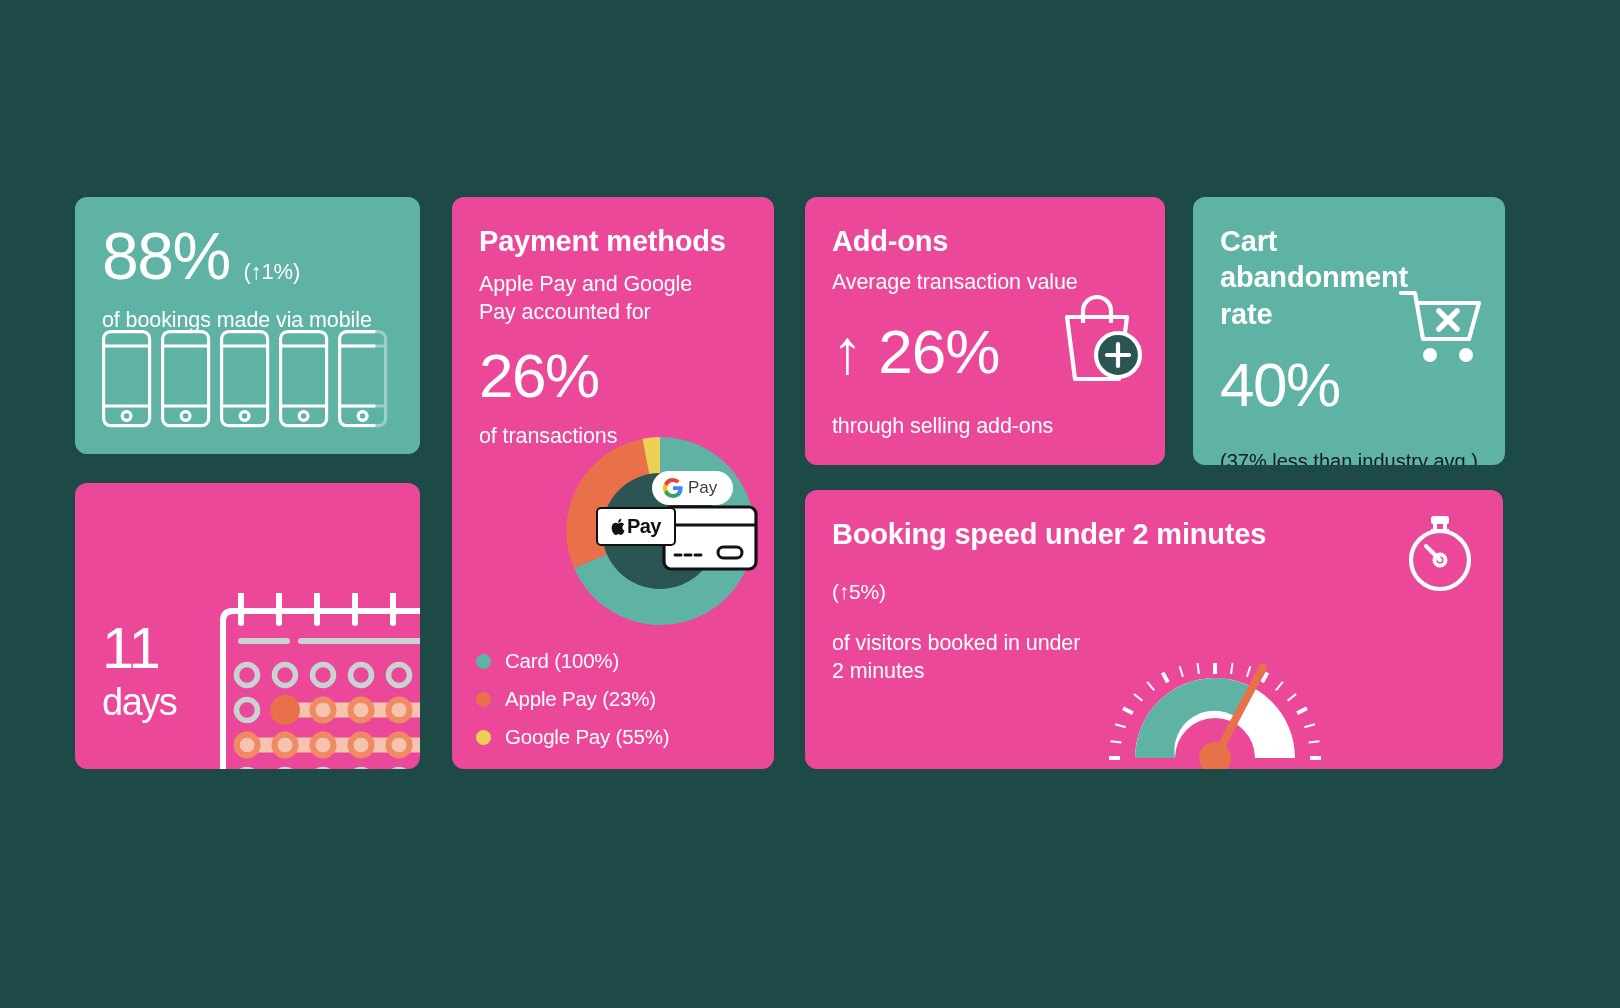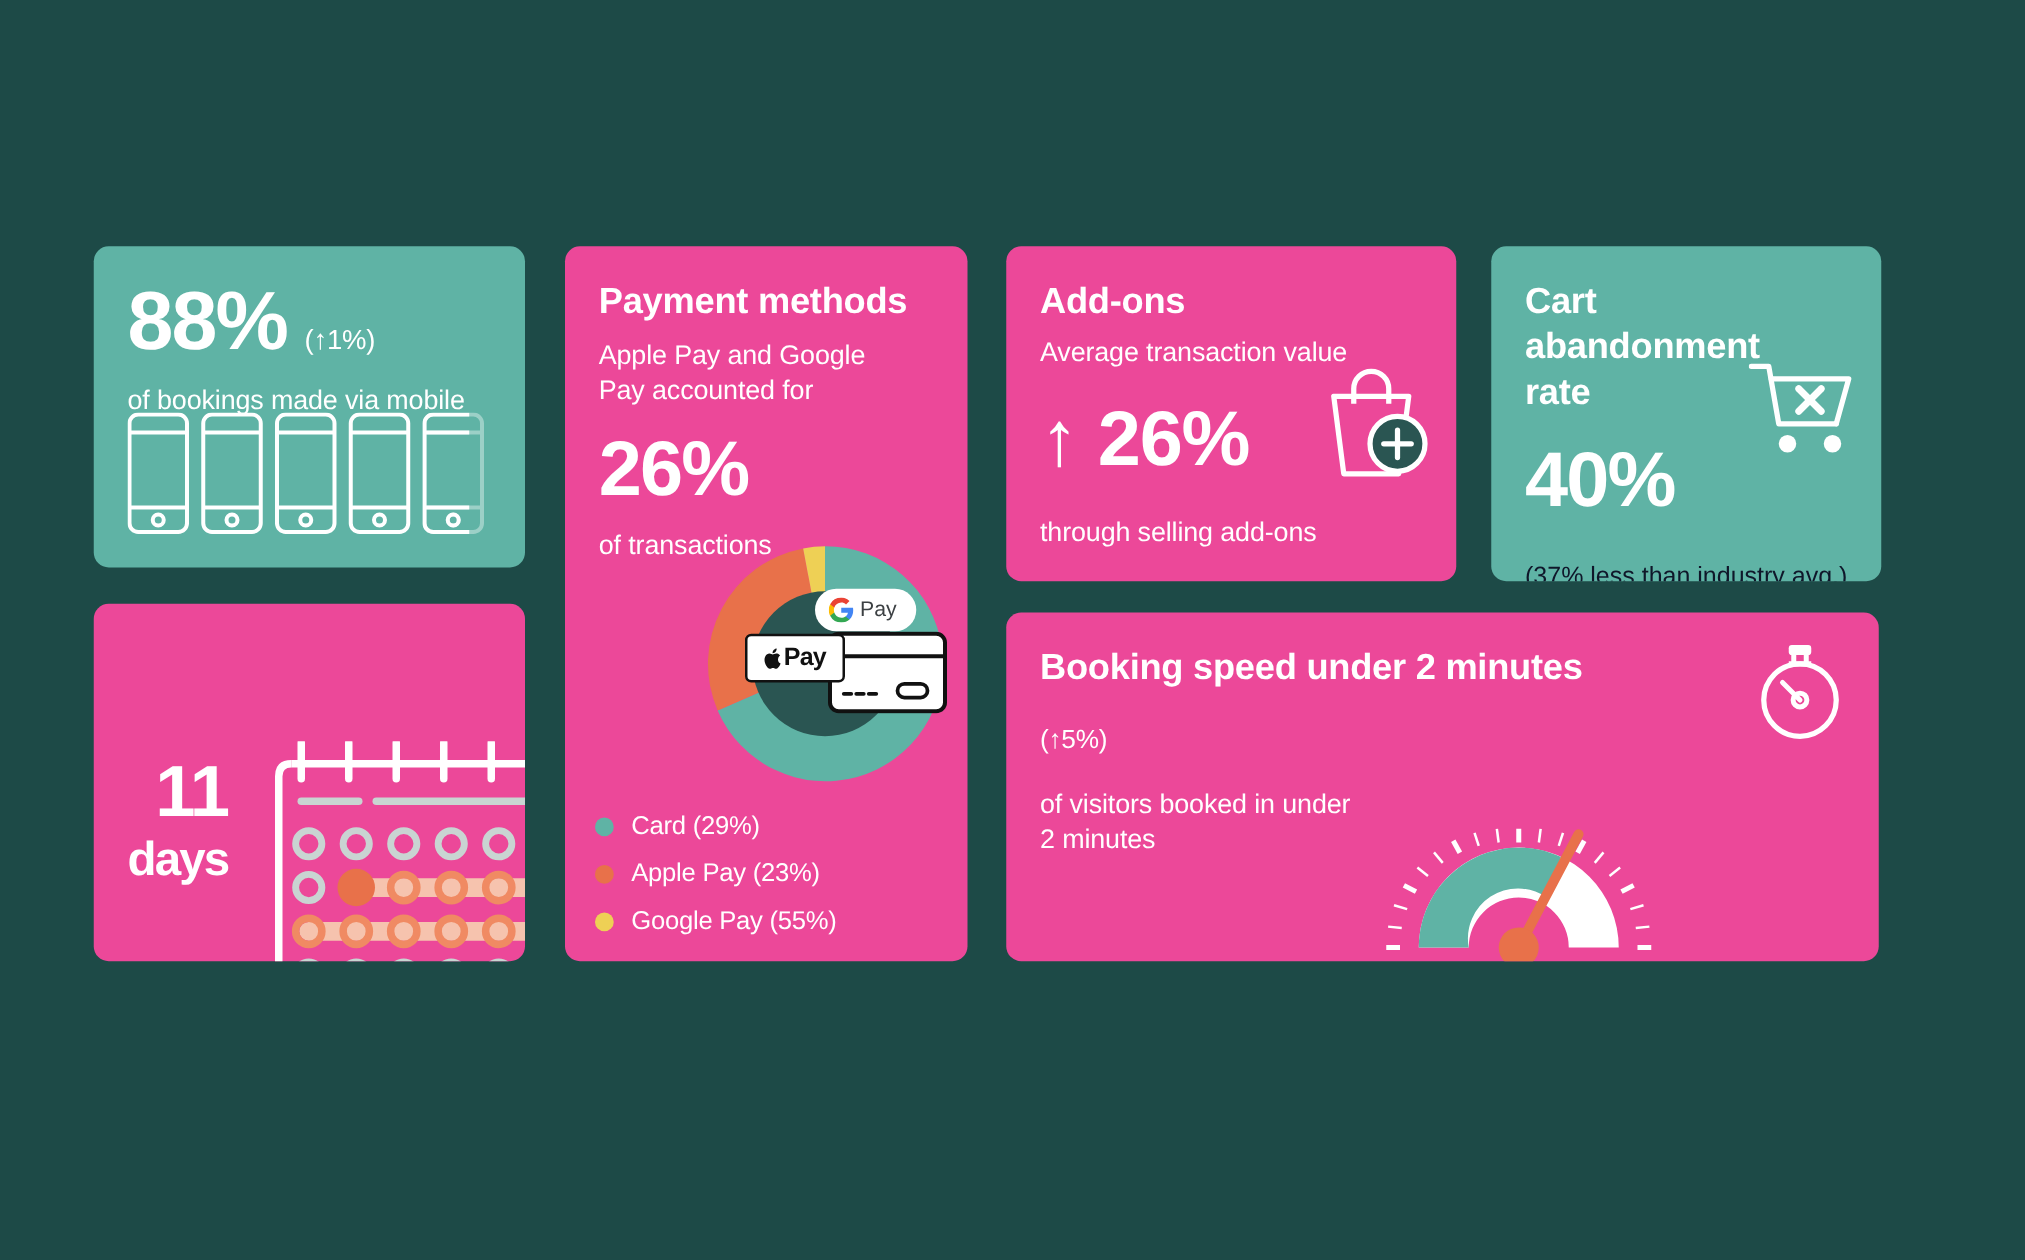--- a/index.html
+++ b/index.html
@@ -31,21 +31,21 @@
   .h-sub {
     color: #ffffff;
     font-size: 21.5px;
     font-weight: normal;
     line-height: 1.3;
     letter-spacing: -0.1px;
   }
   .big {
     color: #ffffff;
     font-size: 62px;
-    font-weight: bold;
+    font-weight: normal;
     line-height: 1;
     letter-spacing: -1.5px;
   }
   .delta {
     color: #ffffff;
     font-size: 22px;
     font-weight: normal;
     letter-spacing: -0.2px;
   }
   .note {
@@ -54,21 +54,21 @@
     line-height: 1.3;
   }
   .row-base { display: flex; align-items: baseline; gap: 14px; }
 
   
   #card-mobile { left: 75px; top: 197px; width: 345px; height: 257px; }
   #card-mobile .phones { position: absolute; left: 27px; top: 133px; }
 
   
   #card-lead { left: 75px; top: 483px; width: 345px; height: 286px; }
-  #card-lead .bignum { position: absolute; left: 27px; top: 122px; text-align: right; }
+  #card-lead .bignum { position: absolute; left: 27px; top: 136px; }
   #card-lead .calwrap { position: absolute; left: 130px; top: 110px; }
 
   
   #card-pay { left: 452px; top: 197px; width: 322px; height: 572px; }
   #card-pay .donutwrap { position: absolute; left: 98px; top: 224px; }
   #card-pay .legend { position: absolute; left: 24px; top: 452px; }
   .legend-item { display: flex; align-items: center; gap: 14px; margin-bottom: 14px; }
   .legend-dot { width: 15px; height: 15px; border-radius: 50%; flex: none; }
   .legend-label { color: #fff; font-size: 20.5px; letter-spacing: -0.2px; }
 
@@ -246,21 +246,21 @@
           </svg>
           <span style="font-size:20px; font-weight:bold; color:#111; letter-spacing:-0.6px;
                        font-family:'Liberation Sans',sans-serif;">Pay</span>
         </div>
       </div>
     </div>
 
     <div class="legend">
       <div class="legend-item">
         <span class="legend-dot" style="background:#5fb3a5;"></span>
-        <span class="legend-label">Card (29%)</span>
+        <span class="legend-label">Card (100%)</span>
       </div>
       <div class="legend-item">
         <span class="legend-dot" style="background:#e8714a;"></span>
         <span class="legend-label">Apple Pay (23%)</span>
       </div>
       <div class="legend-item">
         <span class="legend-dot" style="background:#eed055;"></span>
         <span class="legend-label">Google Pay (55%)</span>
       </div>
     </div>

